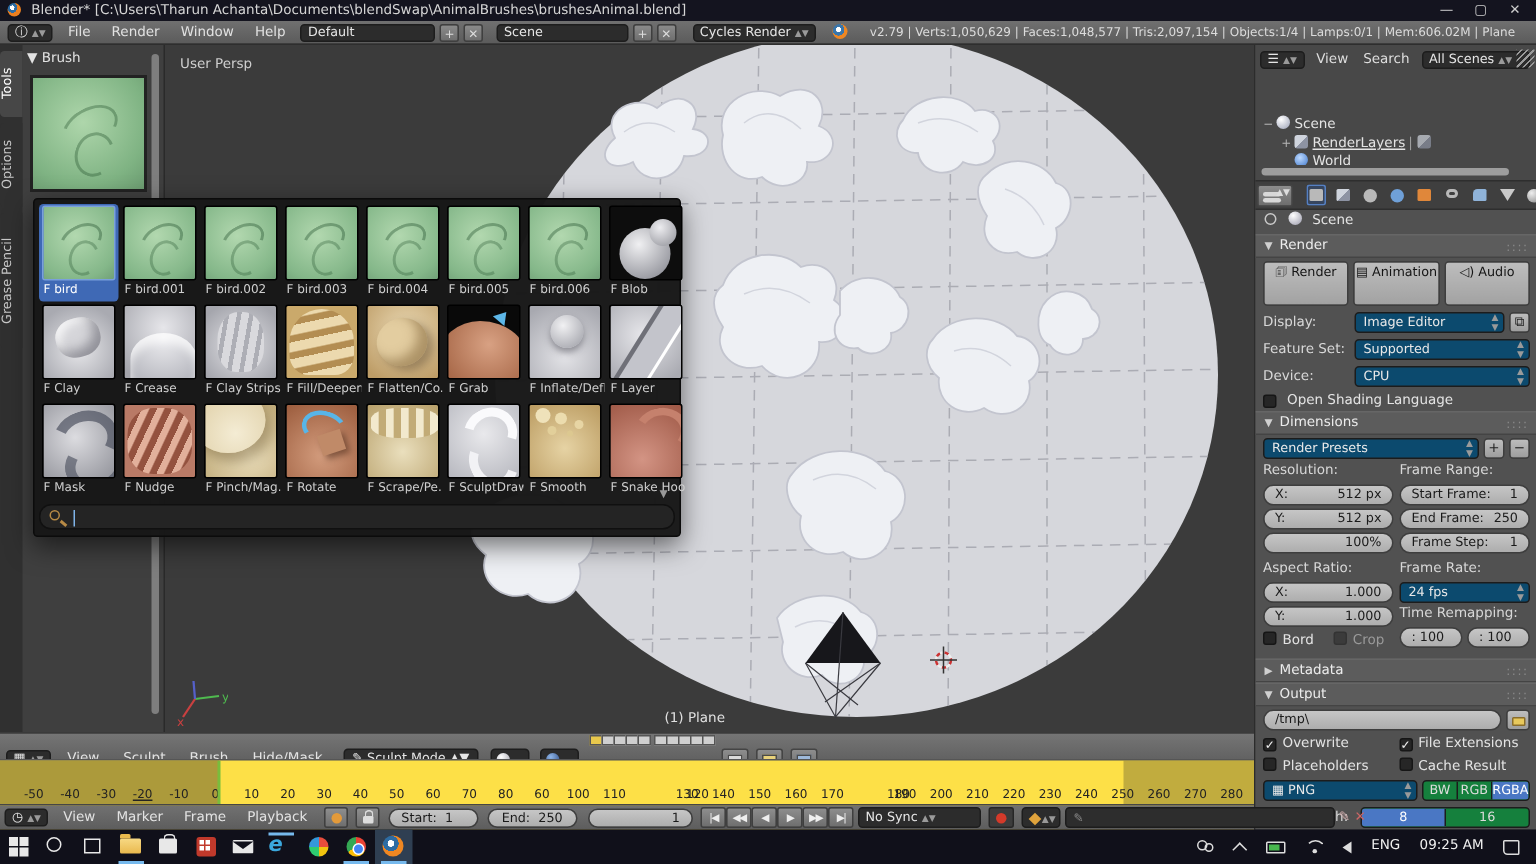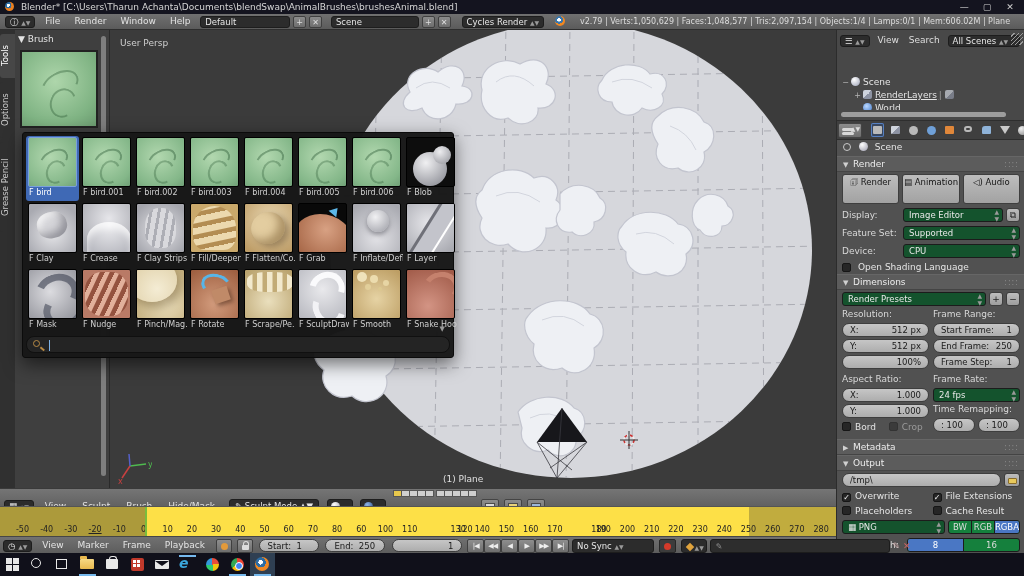--- a/index.html
+++ b/index.html
@@ -189,21 +189,21 @@
   #pbody{position:absolute;left:0;top:110px;width:188px;height:413px;background:#515151;color:#e4e4e4;font-size:9px;overflow:hidden}
   #breadcrumb{height:16px;line-height:15px;padding-left:6px}
   .pin{display:inline-block;width:8px;height:8px;border-radius:50%;border:1.5px solid #c9c9c9;vertical-align:-1px;margin-right:5px}
   .bc-icon{display:inline-block;width:9px;height:9px;border-radius:50%;background:radial-gradient(circle at 35% 30%,#fff,#99a);vertical-align:-1px;margin-right:4px}
   .panel-h{height:16px;line-height:15px;background:#5c5c5c;border-top:1px solid #666;border-bottom:1px solid #444;
     padding-left:6px;color:#ececec;position:relative}
   .panel-h .dots{position:absolute;right:6px;top:0;color:#8a8a8a;font-size:8px;letter-spacing:1px}
   .arr{display:inline-block;font-size:7px;color:#d0d0d0;width:10px}
   .prow{display:flex;align-items:center;padding:2px 5px;gap:3px}
   .plabel{color:#d8d8d8}
-  .dd{flex:1;height:14px;line-height:13px;background:#14532d;border:1px solid #1c1c1c;border-radius:3px;
+  .dd{flex:1;height:14px;line-height:13px;background:#0c4a6e;border:1px solid #1c1c1c;border-radius:3px;
     color:#e8e8e8;padding:0 5px;position:relative;font-size:8.5px;white-space:nowrap}
   .dd .ddar{position:absolute;right:3px;top:-1px;color:#9a9a9a;font-size:6px;line-height:7px}
   .lbtn{flex:1;height:30px;line-height:14px;text-align:center;background:linear-gradient(#bdbdbd,#a2a2a2);
     border:1px solid #3e3e3e;border-radius:3px;color:#141414;font-size:8.5px;white-space:nowrap;overflow:hidden}
   .lfield{height:14px;line-height:13px;background:linear-gradient(#c6c6c6,#adadad);border:1px solid #3e3e3e;
     border-radius:8px;color:#1a1a1a;font-size:8.5px;display:flex;justify-content:space-between;padding:0 7px;white-space:nowrap}
   .cbox{width:9px;height:9px;background:#262626;border:1px solid #161616;border-radius:2px;display:inline-block;
     vertical-align:-1px;margin-right:4px;color:#f0f0f0;font-size:8px;line-height:8px;text-align:center}
   .dim-grid{display:flex;padding:1px 5px;gap:4px}
   .dim-col{flex:1;display:flex;flex-direction:column;gap:2px}
@@ -760,14 +760,24 @@
       <span class="recbtn"><i></i></span>
       <span class="keychip"><span class="dia"></span><span class="ddar">▲▼</span></span>
       <span class="keyfield">✎</span>
       <span class="endicos">✎</span>
       <span class="endicos" style="color:#c66">✕</span>
     </div>
   </div>
 
   <div id="taskbar">
     <div id="tbicons"><div class="tbi tb-start"><i></i></div><div class="tbi tb-search"><i></i></div><div class="tbi tb-task"><i></i></div><div class="tbi tb-explorer"><i></i><span class="ul"></span></div><div class="tbi tb-store"><i></i></div><div class="tbi tb-movies"><i></i></div><div class="tbi tb-mail"><i></i></div><div class="tbi tb-edge"><span>e</span><span class="ul"></span></div><div class="tbi tb-photos"><i></i></div><div class="tbi tb-chrome"><i></i><span class="ul"></span></div><div class="tbi tb-blender active"><i></i><span class="ul"></span></div></div>
+    <div id="tray">
+      <span class="ti tr-people"></span>
+      <span class="ti tr-chev"></span>
+      <span class="ti tr-batt"></span>
+      <span class="ti tr-wifi"></span>
+      <span class="ti tr-spk"></span>
+      <span class="txt">ENG</span>
+      <span class="txt">09:25 AM</span>
+      <span class="ti tr-action"></span>
+    </div>
   </div>
 </div>
 
 </body></html>

